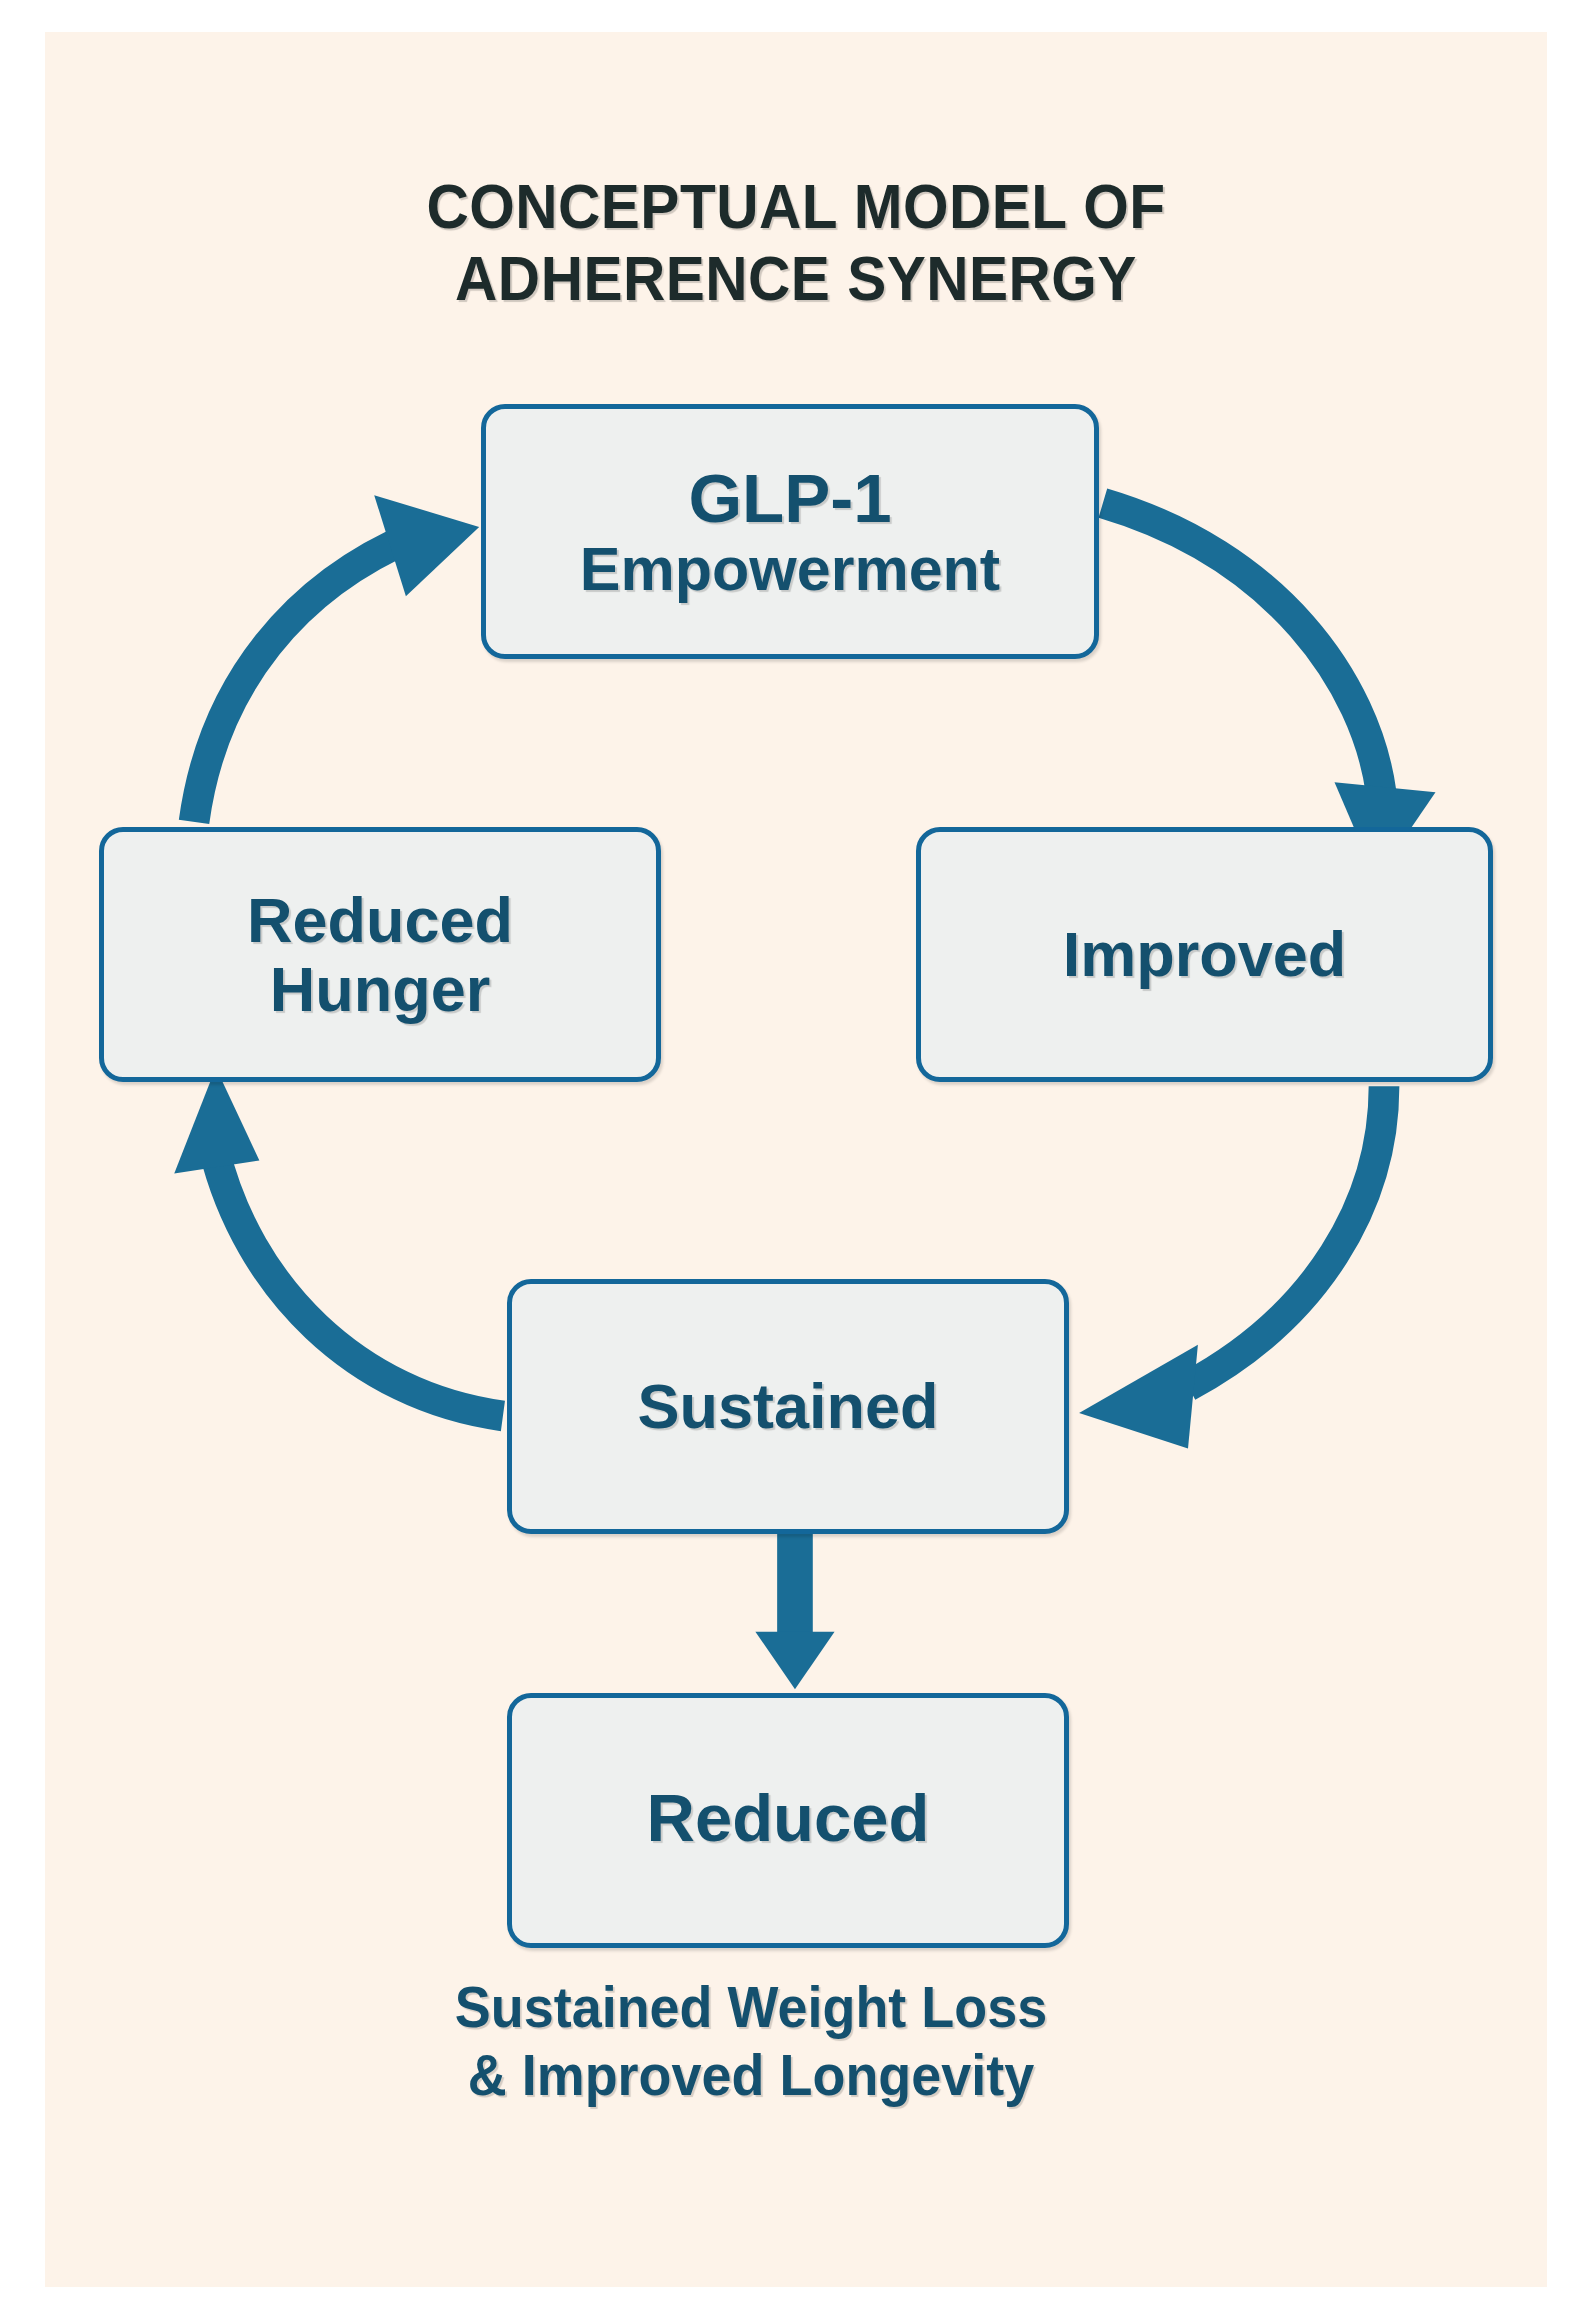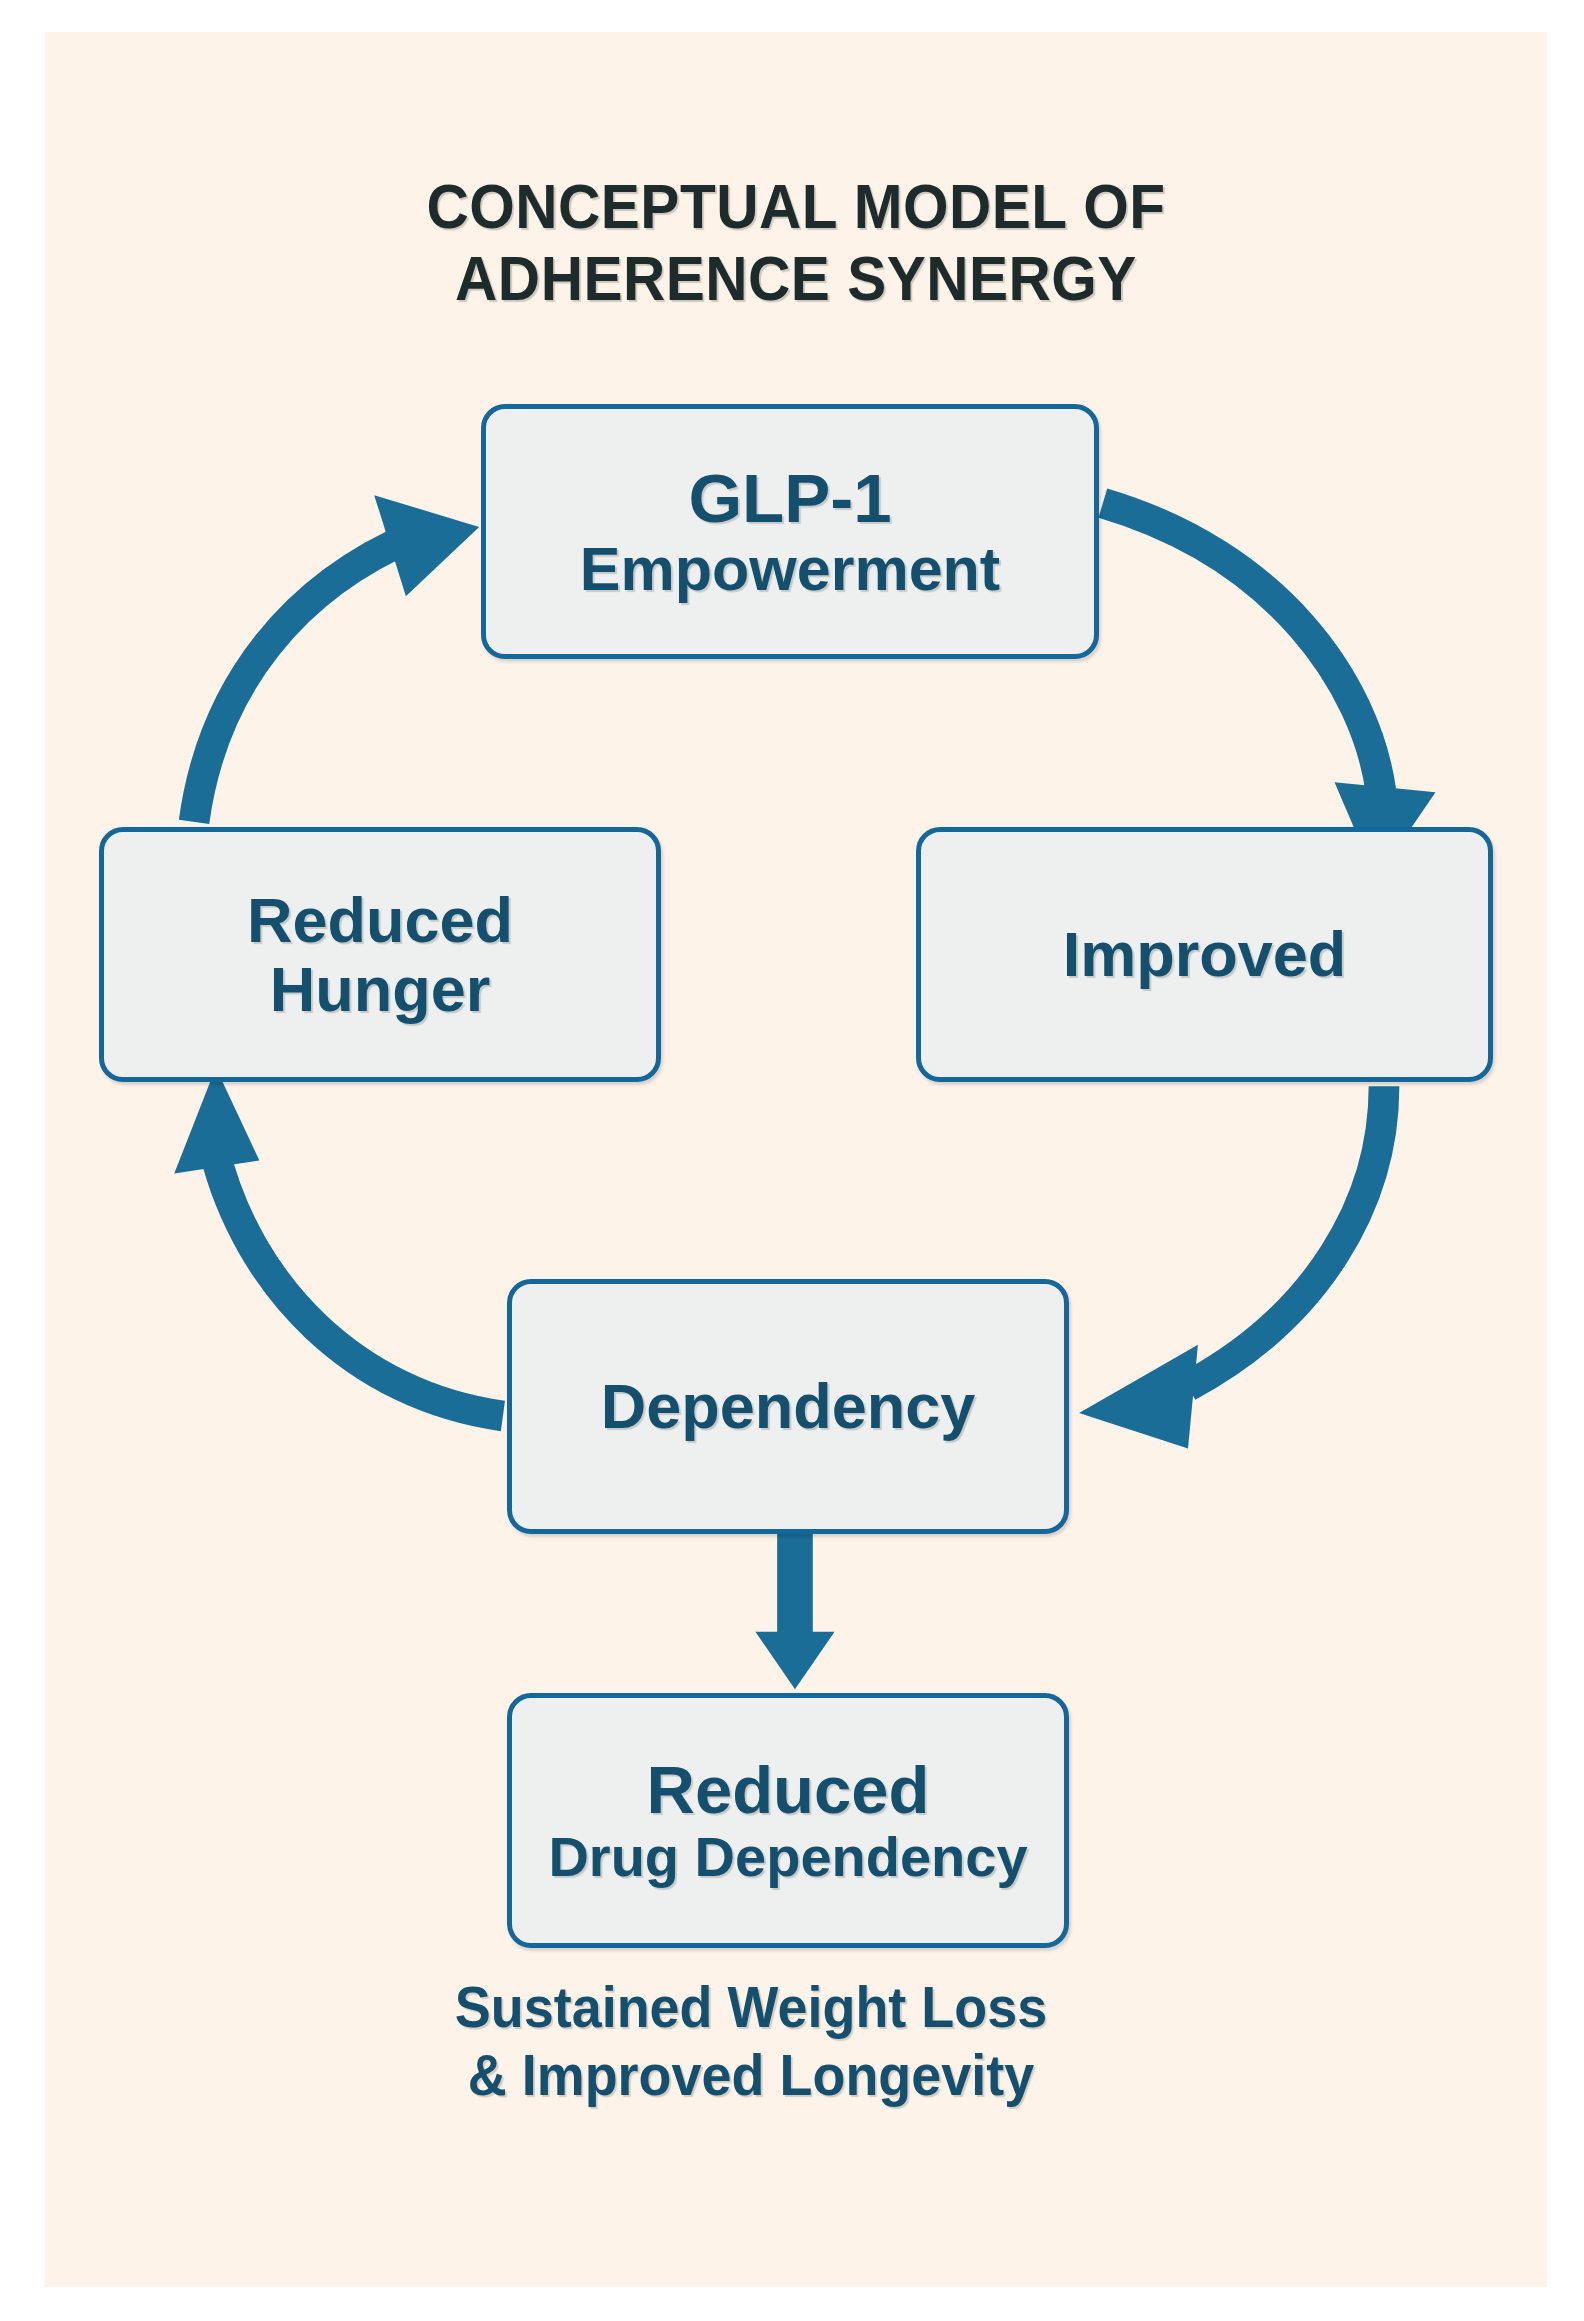--- a/index.html
+++ b/index.html
@@ -158,25 +158,24 @@
 <div class="node" id="node-hunger">
   <span class="ln">Reduced</span>
   <span class="ln">Hunger</span>
 </div>
 
 <div class="node" id="node-fasting">
   <span class="ln">Improved</span>
 </div>
 
 <div class="node" id="node-lifestyle">
-  <span class="ln">Dependency</span>
+  <span class="ln">Sustained</span>
 </div>
 
 <div class="node" id="node-drug">
   <span class="ln big">Reduced</span>
-  <span class="ln small">Drug Dependency</span>
 </div>
 
 <div id="caption">
   <span class="cl">Sustained Weight Loss</span>
   <span class="cl">&amp; Improved Longevity</span>
 </div>
 
 
 </body></html>

